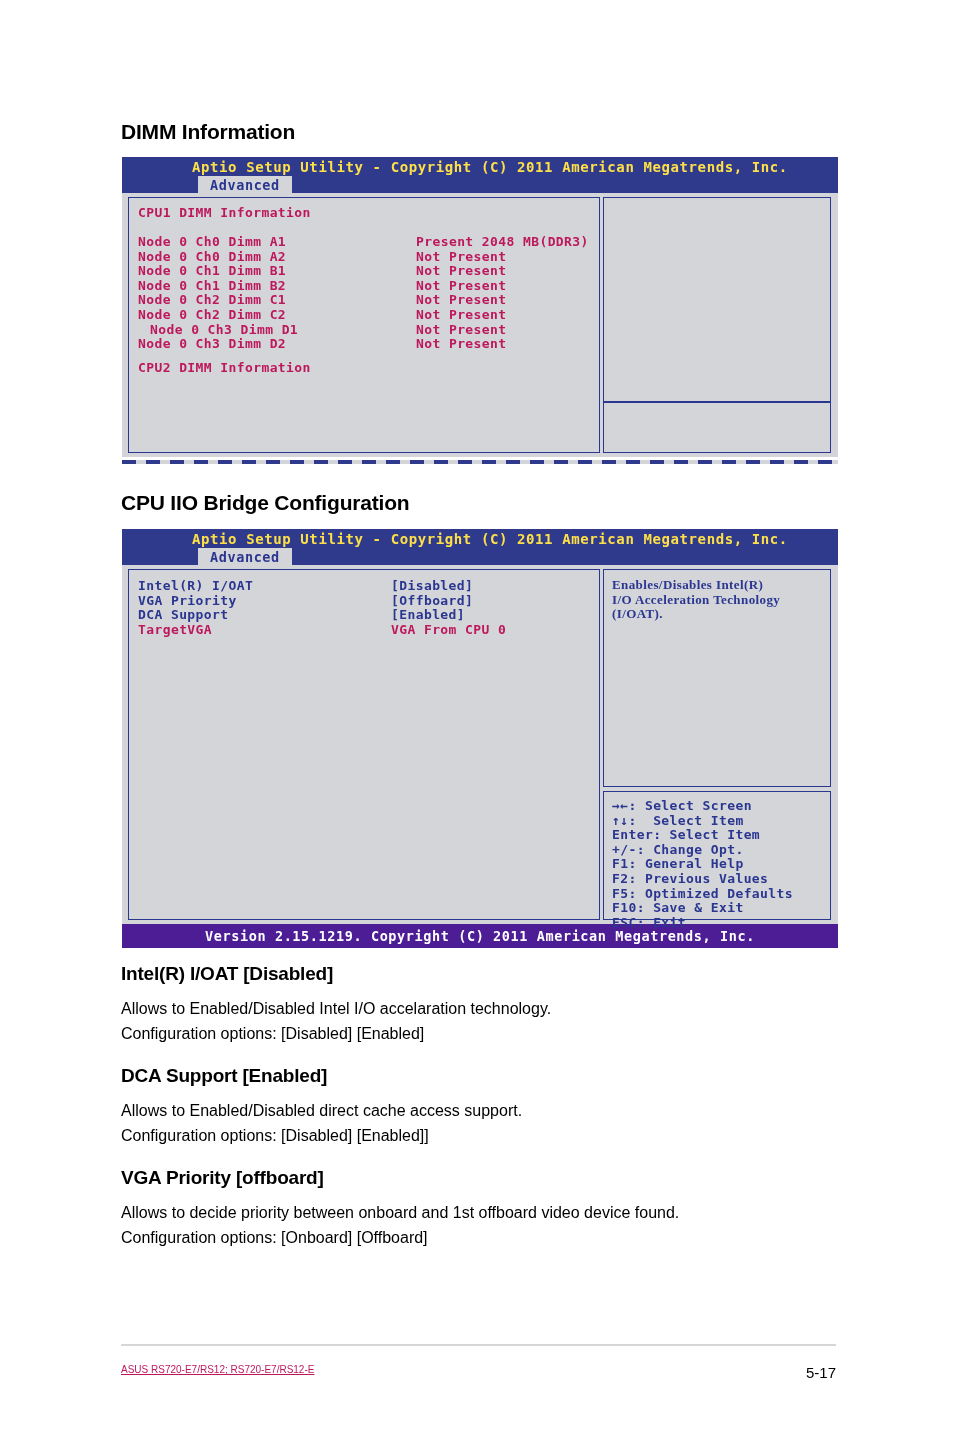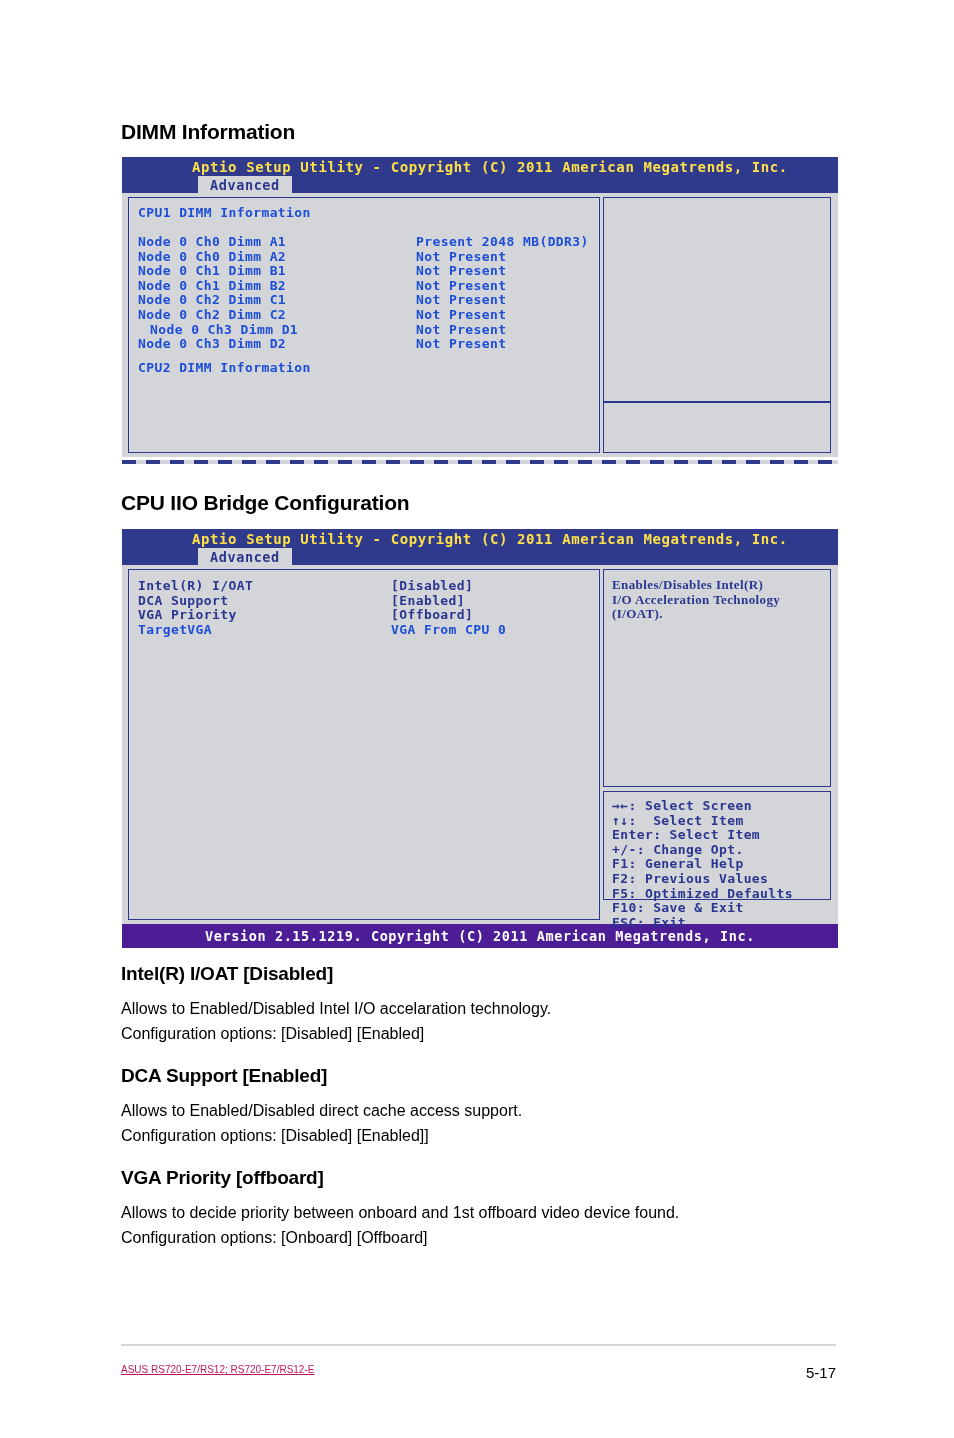--- a/index.html
+++ b/index.html
@@ -93,21 +93,21 @@
   }
   .mono {
     font-family: "DejaVu Sans Mono", "Liberation Mono", monospace;
     font-size: 13px;
     font-weight: bold;
     letter-spacing: 0.4px;
     line-height: 14.6px;
     white-space: pre;
   }
   .blue { color: #2b3690; }
-  .black { color: #1d4ed8; }
+  .black { color: #be185d; }
 
   .bios-footer {
     background: #4c1d95;
     height: 24px;
     color: #ffffff;
     text-align: center;
     font-size: 13.5px;
     font-weight: bold;
     letter-spacing: 0.6px;
     line-height: 24px;
@@ -206,39 +206,39 @@
 
   <div class="bios-body" style="height:359px;">
 
     <div class="panel" style="left:6px; top:4px; width:472px; height:351px;">
       <div id="iio-items" style="position:absolute; left:9px; top:9px; width:454px;">
           <div style="position: relative; height: 14.6px;">
             <span class="mono blue" style="position: absolute; left: 0px;">Intel(R) I/OAT</span>
             <span class="mono blue" style="position: absolute; left: 253px;">[Disabled]</span>
           </div>
           <div style="position: relative; height: 14.6px;">
+            <span class="mono blue" style="position: absolute; left: 0px;">VGA Priority</span>
+            <span class="mono blue" style="position: absolute; left: 253px;">[Offboard]</span>
+          </div>
+          <div style="position: relative; height: 14.6px;">
             <span class="mono blue" style="position: absolute; left: 0px;">DCA Support</span>
             <span class="mono blue" style="position: absolute; left: 253px;">[Enabled]</span>
           </div>
           <div style="position: relative; height: 14.6px;">
-            <span class="mono blue" style="position: absolute; left: 0px;">VGA Priority</span>
-            <span class="mono blue" style="position: absolute; left: 253px;">[Offboard]</span>
-          </div>
-          <div style="position: relative; height: 14.6px;">
             <span class="mono black" style="position: absolute; left: 0px;">TargetVGA</span>
             <span class="mono black" style="position: absolute; left: 253px;">VGA From CPU 0</span>
           </div>
         </div>
     </div>
 
     <div class="panel" style="left:481px; top:4px; width:228px; height:218px;">
       <div id="help-lines" class="mono blue" style="position:absolute; left:8px; top:8px;font-family:Liberation Serif, serif;"><div>Enables/Disables Intel(R)</div><div>I/O Acceleration Technology</div><div>(I/OAT).</div></div>
     </div>
 
-    <div class="panel" style="left:481px; top:226px; width:228px; height:109px;">
+    <div class="panel" style="left:481px; top:226px; width:228px; height:129px;">
       <div id="nav-lines" class="mono blue" style="position:absolute; left:8px; top:7px;"><div>→←: Select Screen</div><div>↑↓:  Select Item</div><div>Enter: Select Item</div><div>+/-: Change Opt.</div><div>F1: General Help</div><div>F2: Previous Values</div><div>F5: Optimized Defaults</div><div>F10: Save &amp; Exit</div><div>ESC: Exit</div></div>
     </div>
   </div>
 
   <div class="bios-footer">Version 2.15.1219. Copyright (C) 2011 American Megatrends, Inc.</div>
 </div>
 
 <div class="doc-h3" style="top:963px;">Intel(R) I/OAT [Disabled]</div>
 <div class="doc-p" style="top:996px;">Allows to Enabled/Disabled Intel I/O accelaration technology.</div>
 <div class="doc-p" style="top:1021px;">Configuration options: [Disabled] [Enabled]</div>

